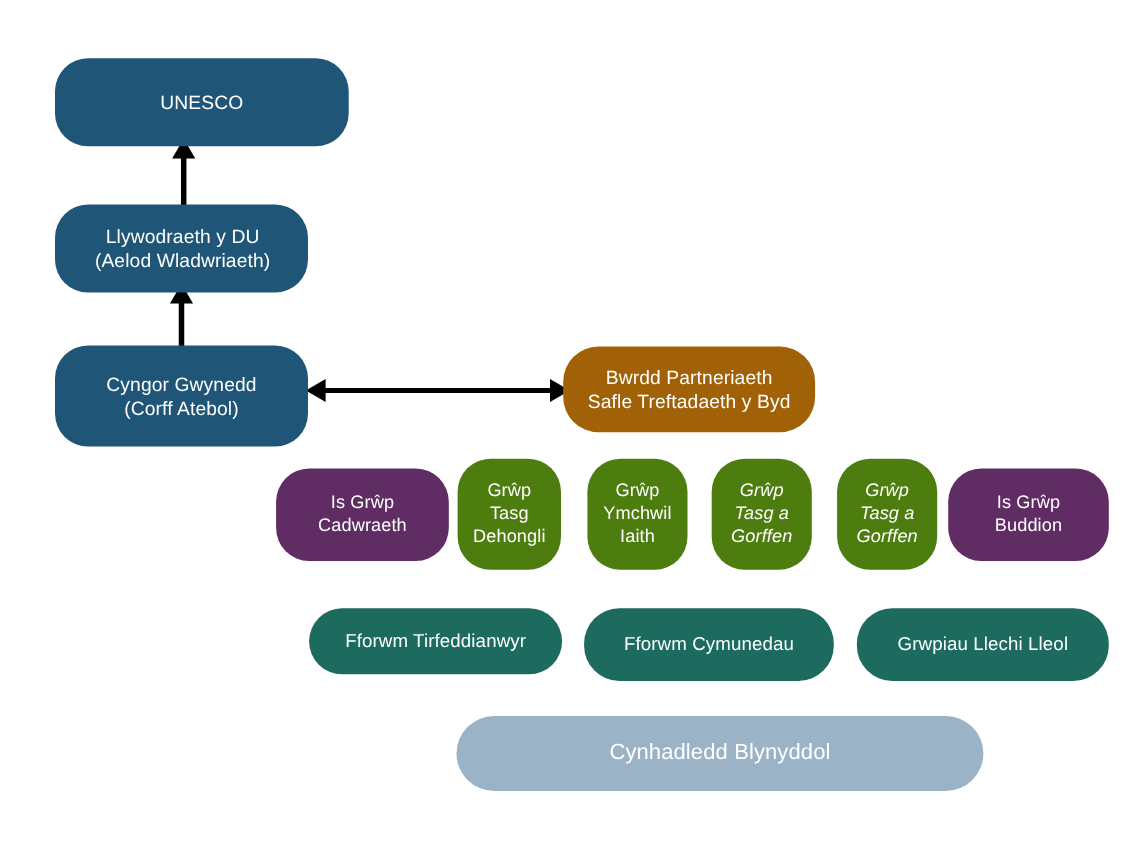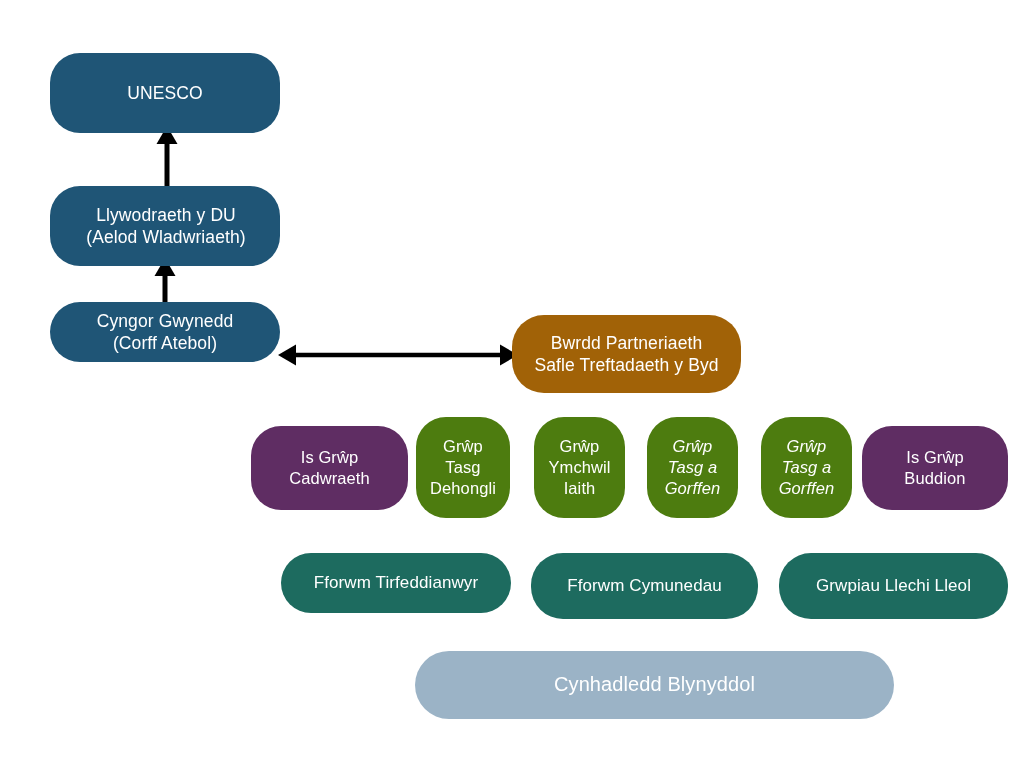--- a/index.html
+++ b/index.html
@@ -98,26 +98,26 @@
   </div>
 
   <div class="connector" style="left:278px; top:338px; width:240px; height:34px;">
     <svg width="240" height="34" viewBox="0 0 240 34" aria-hidden="true">
       <line x1="14" y1="17" x2="226" y2="17" stroke="#000000" stroke-width="4.5"></line>
       <polygon points="0,17 18,6.5 18,27.5" fill="#000000"></polygon>
       <polygon points="240,17 222,6.5 222,27.5" fill="#000000"></polygon>
     </svg>
   </div>
 
-  <div class="node authority" style="left:50px; top:53px; width:230px; height:80px;">UNESCO</div>
+  <div class="node authority" style="left:50px; top:53px; width:267px; height:80px;">UNESCO</div>
 
   <div class="node authority" style="left:50px; top:186px; width:230px; height:80px;padding-left:12px;">Llywodraeth y DU
 (Aelod Wladwriaeth)</div>
 
-  <div class="node authority" style="left:50px; top:302px; width:230px; height:60px;">Cyngor Gwynedd
+  <div class="node authority" style="left:50px; top:314px; width:230px; height:92px;">Cyngor Gwynedd
 (Corff Atebol)</div>
 
   <div class="node board" style="left:512px; top:315px; width:229px; height:78px;">Bwrdd Partneriaeth
 Safle Treftadaeth y Byd</div>
 
   <div class="node subgroup tone-dark" style="left:251px; top:426px; width:157px; height:84px;">Is Grŵp
 Cadwraeth</div>
 
   <div class="node subgroup tone-light" style="left:416px; top:417px; width:94px; height:101px;">Grŵp
 Tasg

